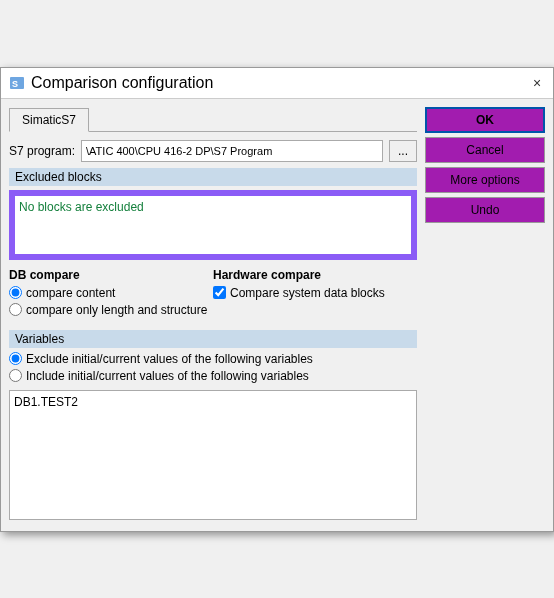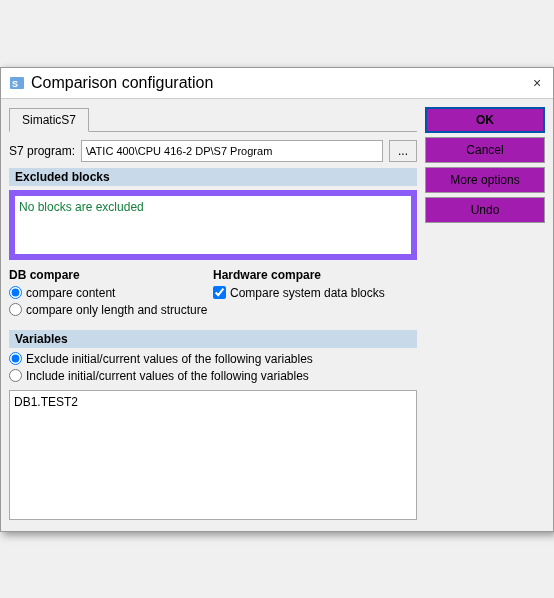--- a/index.html
+++ b/index.html
@@ -112,21 +112,21 @@
       cursor: pointer;
       font-size: 12px;
       display: flex;
       align-items: center;
       justify-content: center;
     }
     .section-header {
       background: #c8daea;
       padding: 2px 6px;
       font-size: 12px;
-      font-weight: bold;
+      font-weight: normal;
       margin-bottom: 4px;
     }
     .excluded-blocks-box {
       border: 6px solid #8b5cf6;
       background: #fff;
       min-height: 70px;
       padding: 4px;
       font-size: 12px;
       color: #15803d;
       margin-bottom: 8px;

